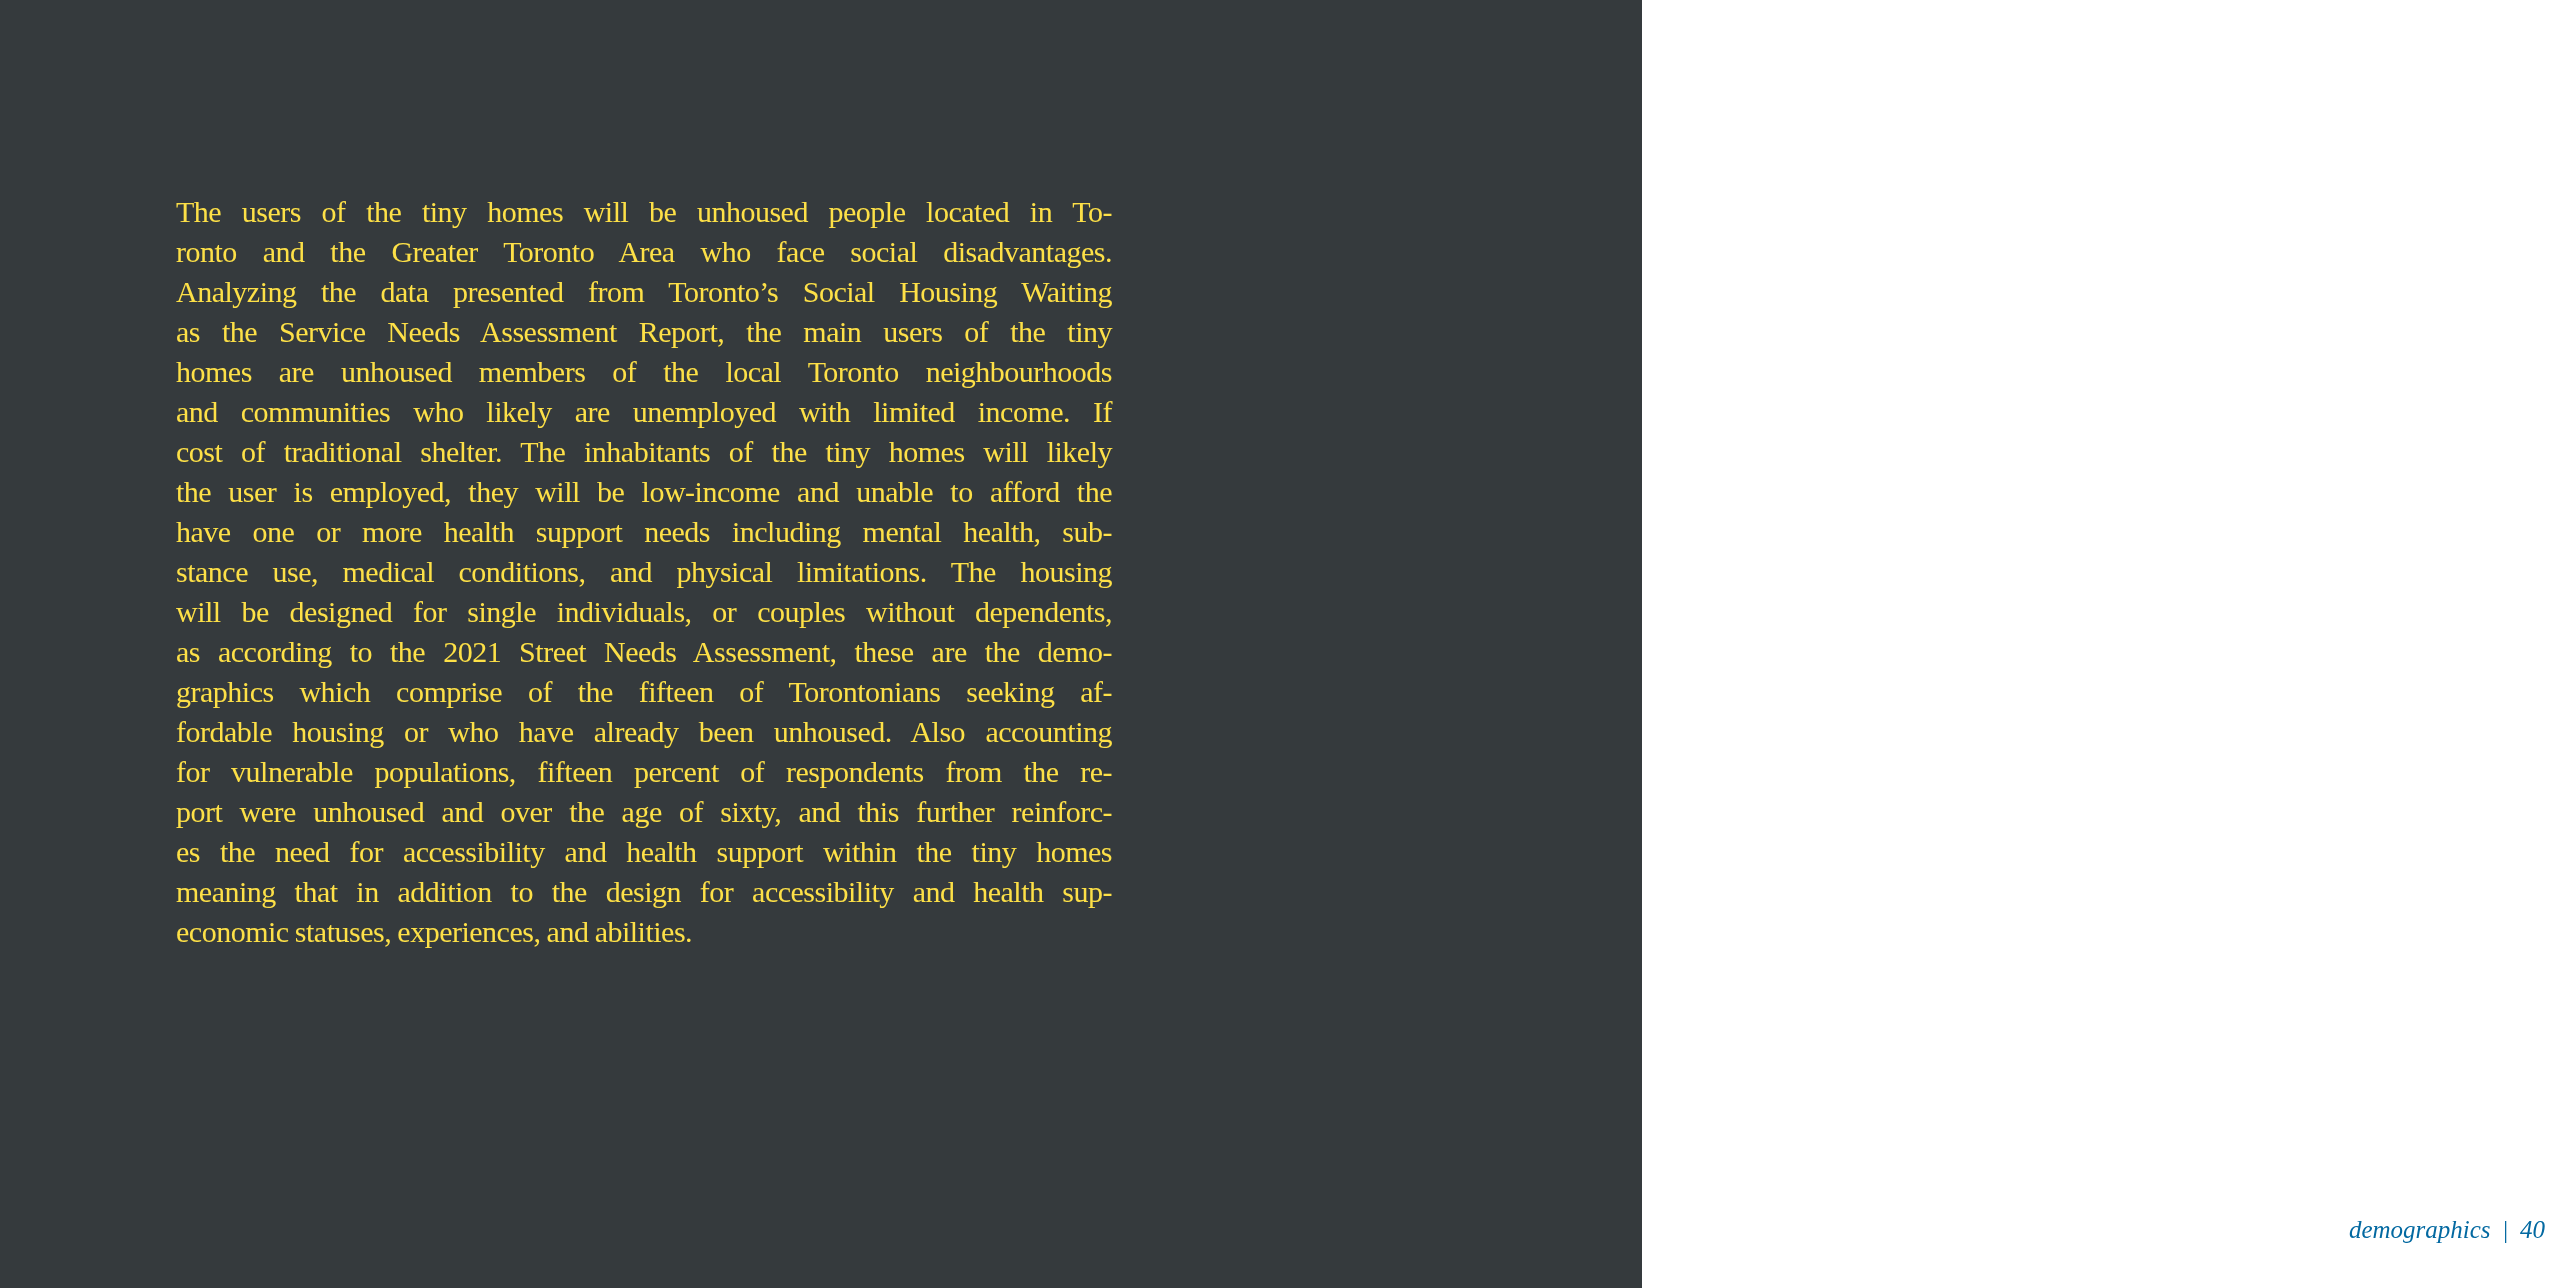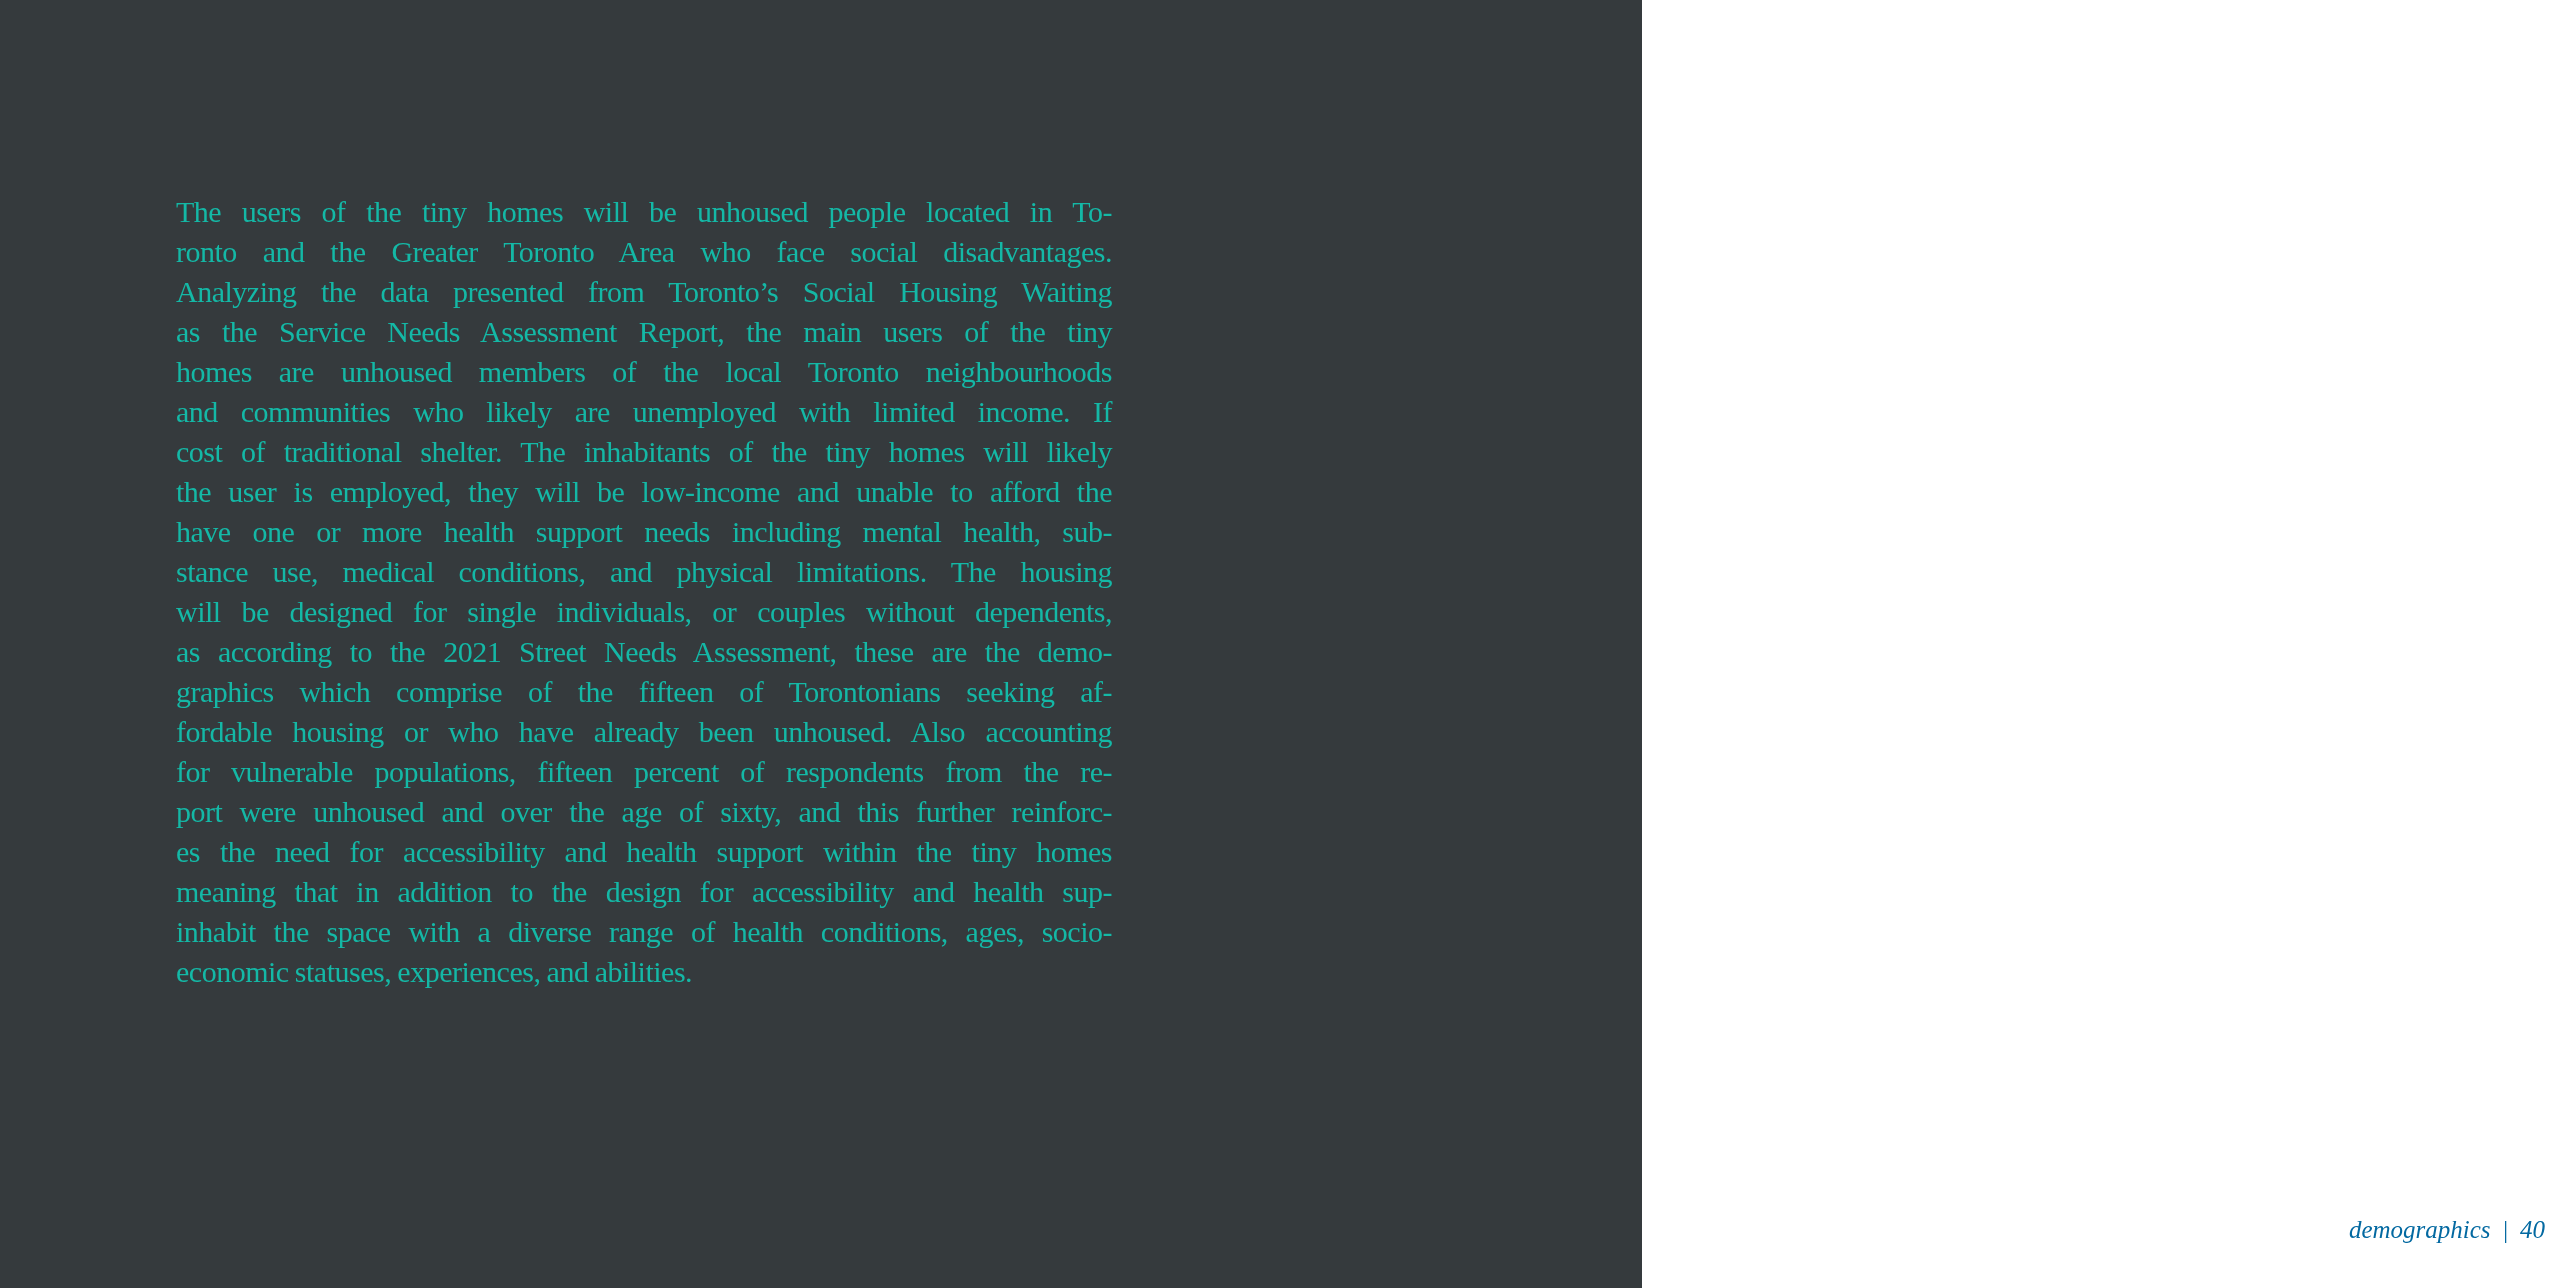--- a/index.html
+++ b/index.html
@@ -29,21 +29,21 @@
       top: 0;
       width: 934px;
       height: 1288px;
       background: #ffffff;
     }
     .body-text {
       position: absolute;
       left: 176px;
       top: 192px;
       width: 936px;
-      color: #14b8a6;
+      color: #fde047;
       font-family: "Liberation Serif", "DejaVu Serif", serif;
       font-size: 30px;
       line-height: 40px;
     }
     .line {
       display: block;
       text-align: justify;
       text-align-last: justify;
       white-space: nowrap;
       height: 40px;
@@ -97,21 +97,20 @@
       <div class="line"><span>have one or more health support needs including mental health, sub-</span></div>
       <div class="line"><span>stance use, medical conditions, and physical limitations. The housing</span></div>
       <div class="line"><span>will be designed for single individuals, or couples without dependents,</span></div>
       <div class="line"><span>as according to the 2021 Street Needs Assessment, these are the demo-</span></div>
       <div class="line"><span>graphics which comprise of the fifteen of Torontonians seeking af-</span></div>
       <div class="line"><span>fordable housing or who have already been unhoused. Also accounting</span></div>
       <div class="line"><span>for vulnerable populations, fifteen percent of respondents from the re-</span></div>
       <div class="line"><span>port were unhoused and over the age of sixty, and this further reinforc-</span></div>
       <div class="line"><span>es the need for accessibility and health support within the tiny homes</span></div>
       <div class="line"><span>meaning that in addition to the design for accessibility and health sup-</span></div>
-      <div class="line"><span>inhabit the space with a diverse range of health conditions, ages, socio-</span></div>
       <div class="line last"><span>economic statuses, experiences, and abilities.</span></div>
     </div>
   </div>
 
   <div class="right-page"></div>
 
   <div class="footer">
     <span>demographics</span><span class="sep">|</span><span>40</span>
   </div>
 </div>

